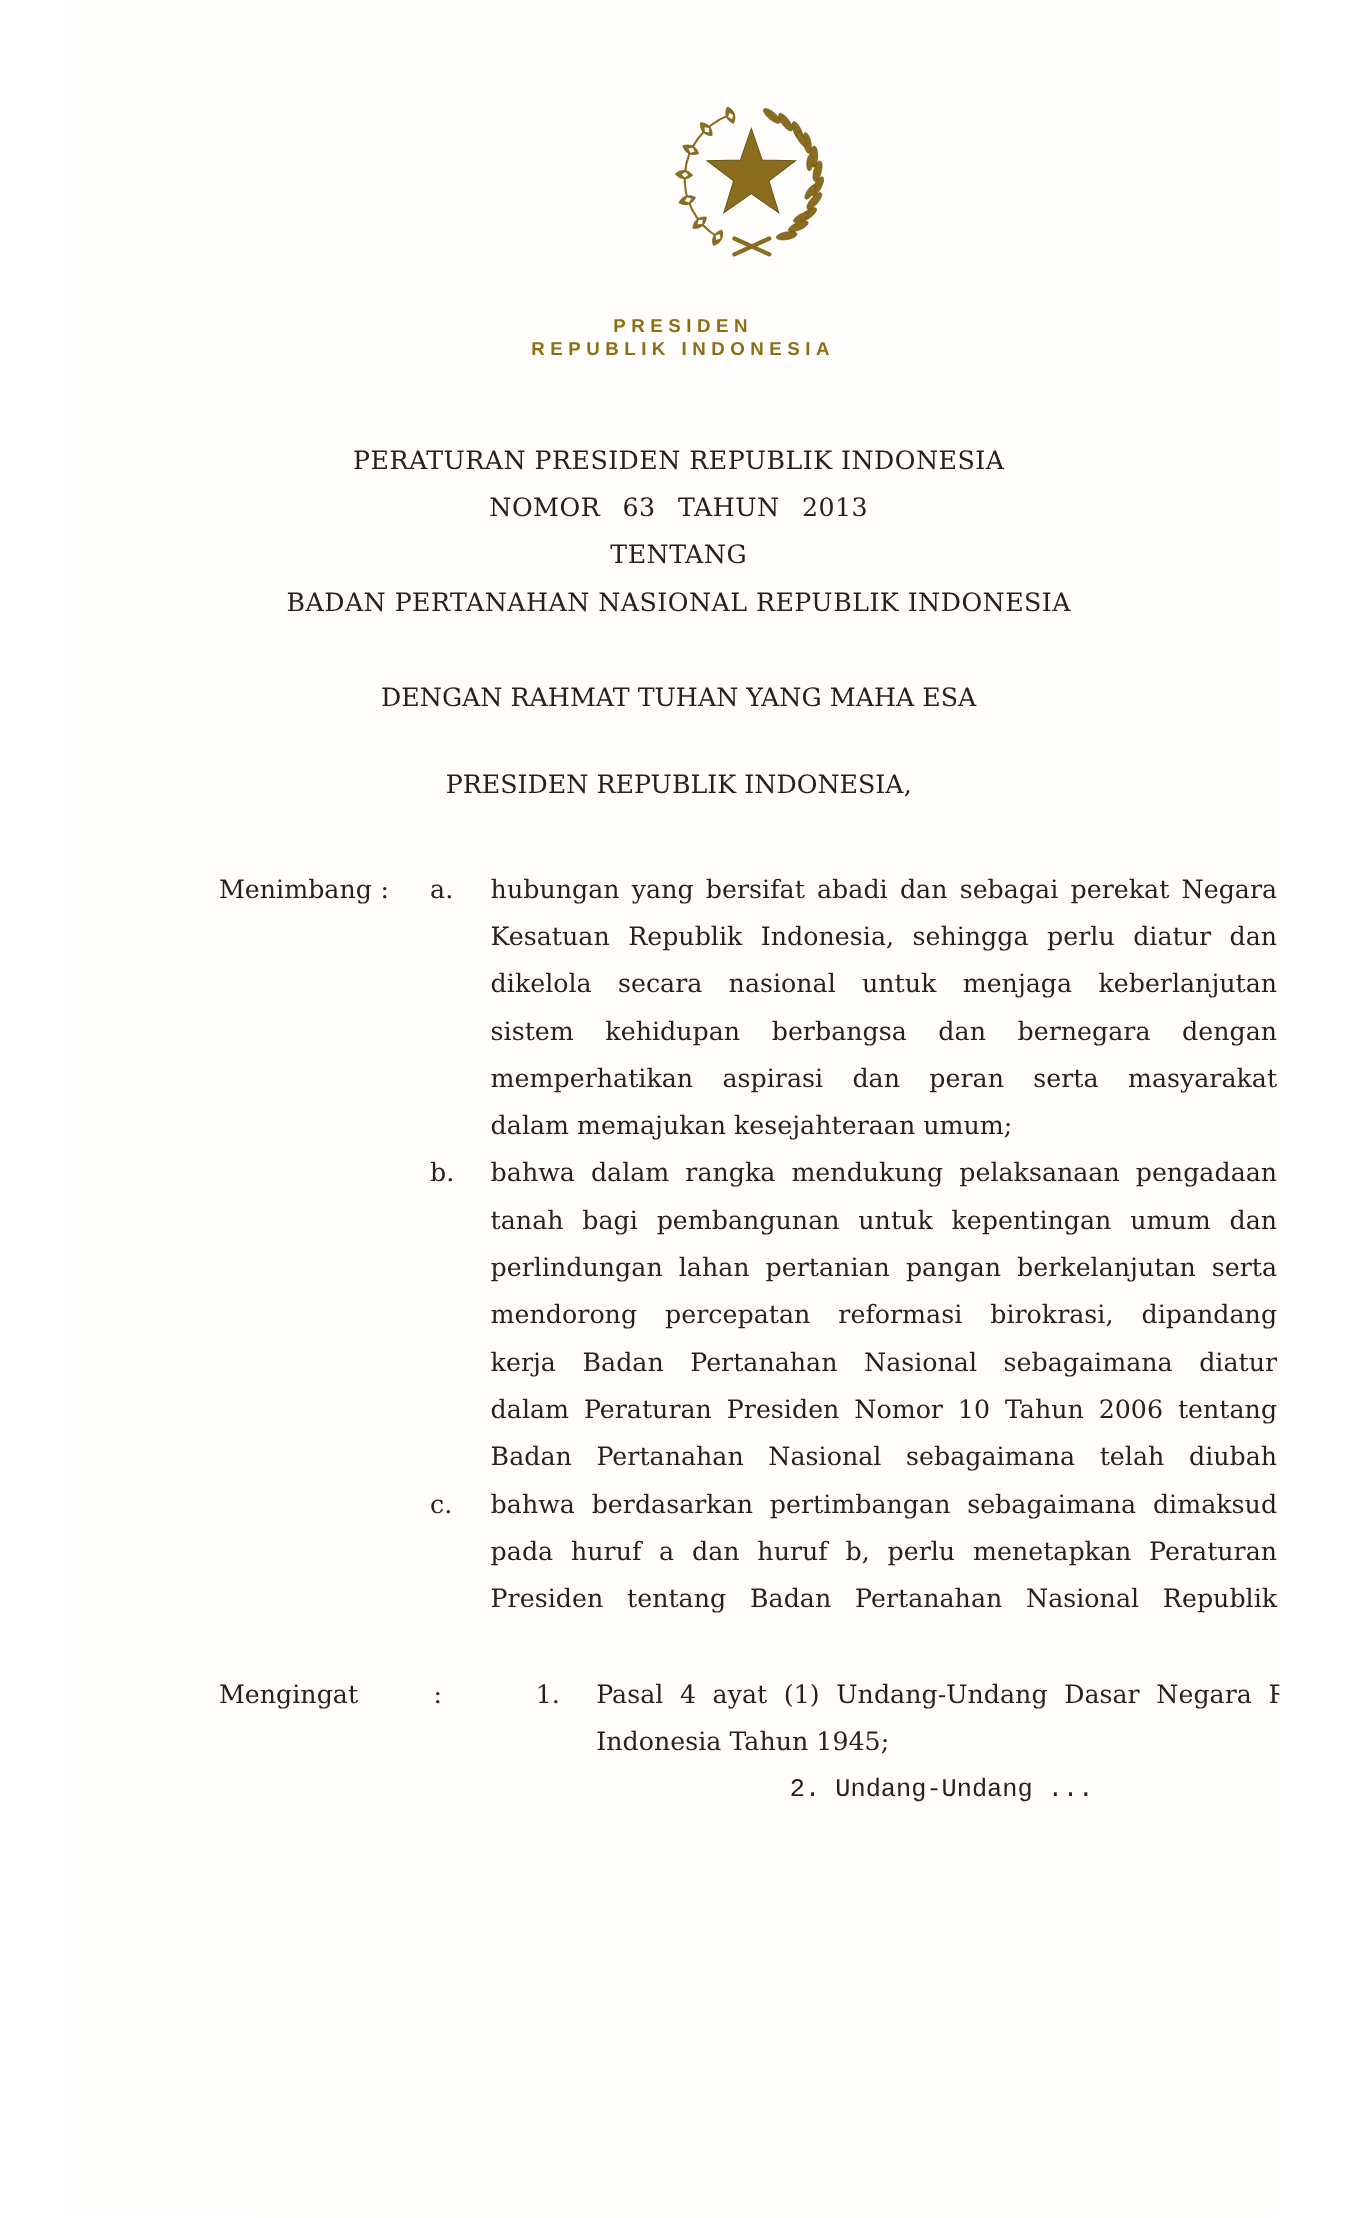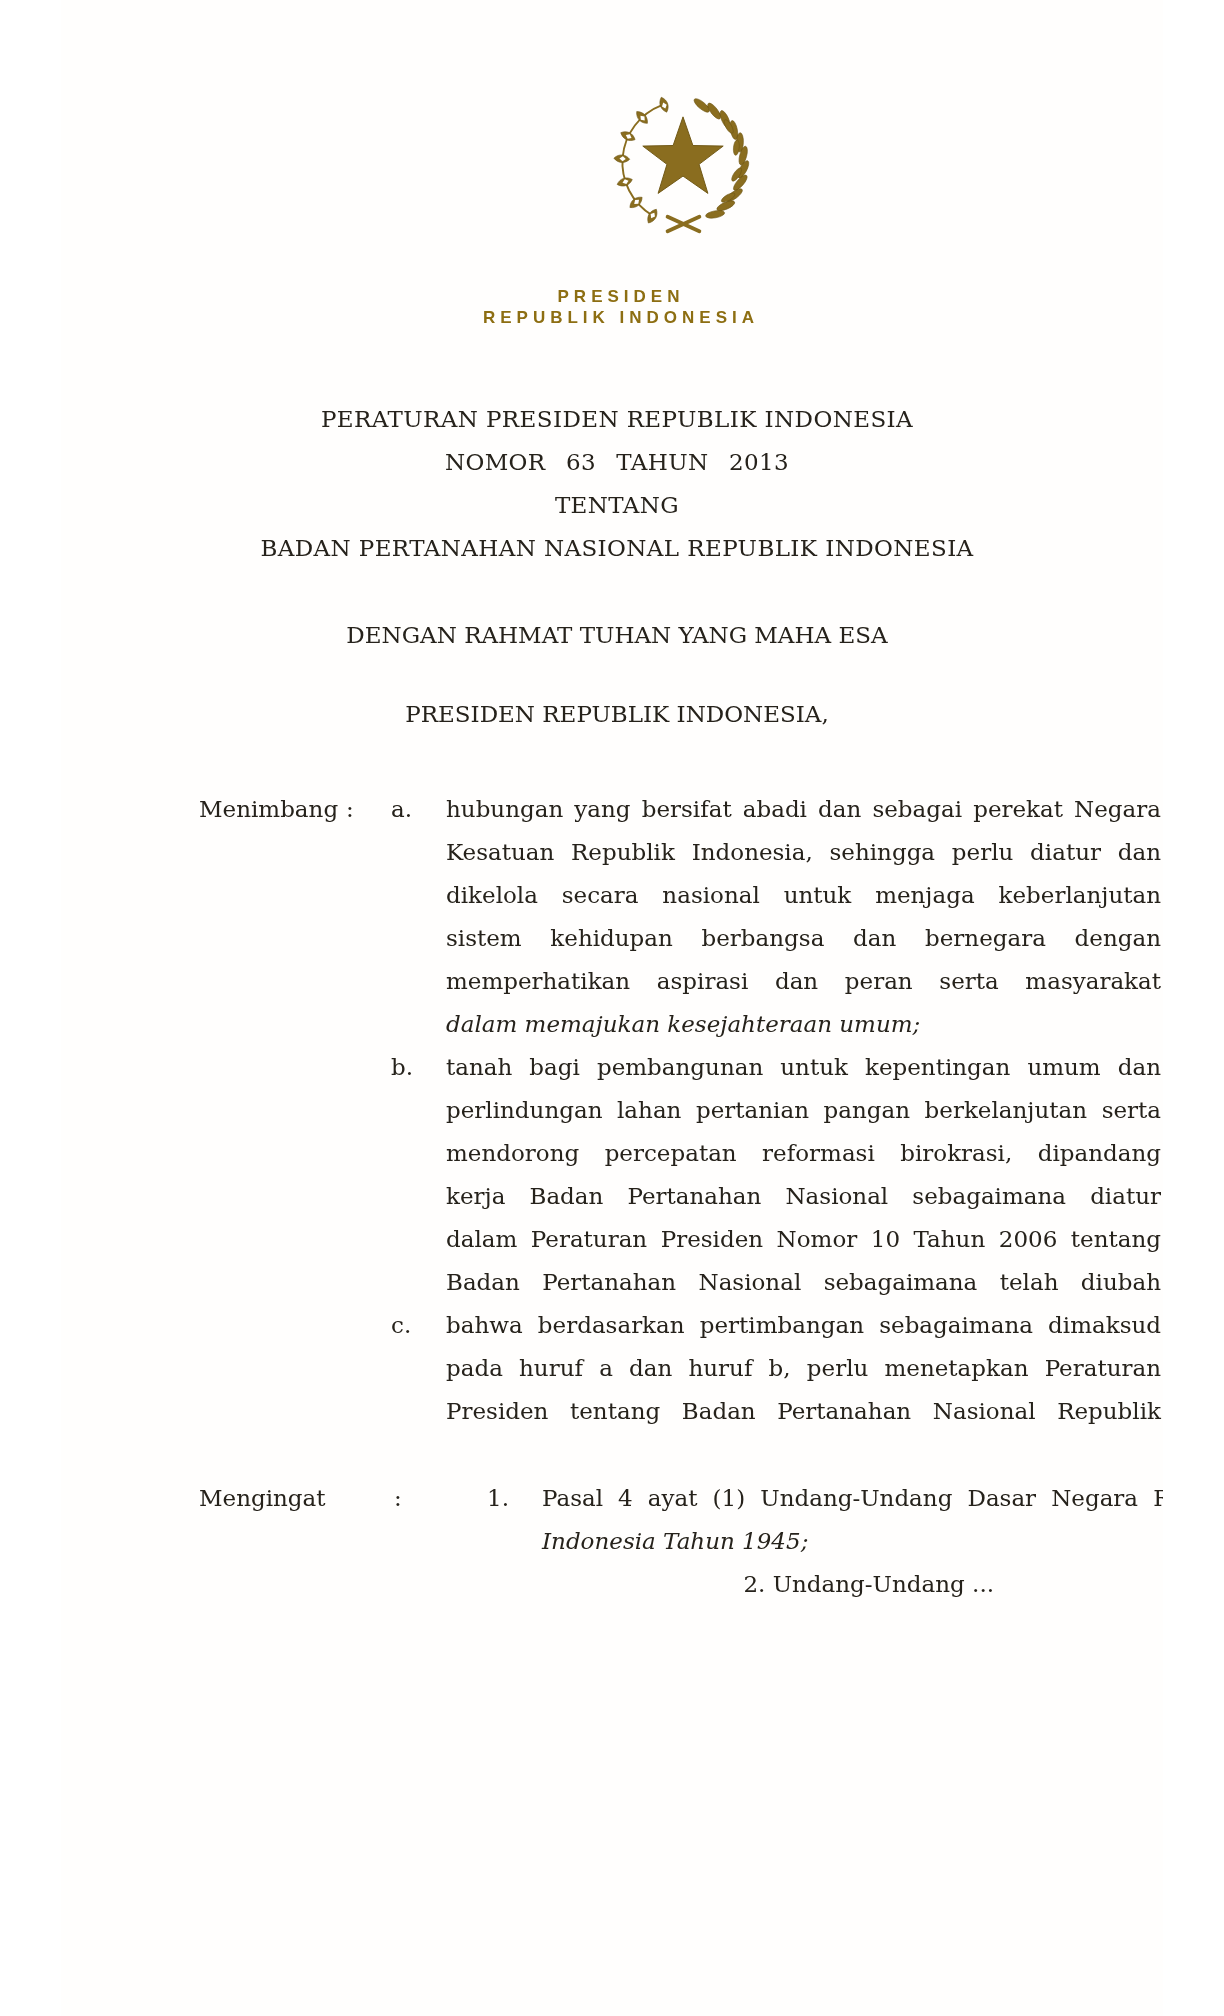--- a/index.html
+++ b/index.html
@@ -75,28 +75,29 @@
   .prow.menimbang { margin-top: 52px; }
   .prow.mengingat { margin-top: 44px; gap: 48px; }
   .plabel { width: 147px; flex: 0 0 147px; }
   .pcolon { width: 45px;  flex: 0 0 45px; }
   .pitems { flex: 1 1 auto; }
   .item-row { display: flex; align-items: flex-start; }
   .pmarker { width: 55px; flex: 0 0 55px; }
   .ptext { width: 715px; flex: 0 0 715px; }
 
   .tline { text-align: justify; text-align-last: justify; }
-  .tline-last { text-align-last: left; font-style: italic; }
+  .tline-last { text-align-last: left; }
 
   
   .catchword {
     text-align: right;
     padding-right: 45px;
     font-size: 23px;
     line-height: 43px;
+    font-family: Liberation Mono, monospace;
   }
 </style>
 </head>
 <body>
 
 <div class="page">
 
   <div class="emblem-wrap">
     <svg viewBox="0 0 160 156" xmlns="http://www.w3.org/2000/svg">
       <g fill="none" stroke="#8a6d1f" stroke-width="2">
@@ -190,20 +191,21 @@
               <div class="tline">Kesatuan Republik Indonesia, sehingga perlu diatur dan</div>
               <div class="tline">dikelola secara nasional untuk menjaga keberlanjutan</div>
               <div class="tline">sistem kehidupan berbangsa dan bernegara dengan</div>
               <div class="tline">memperhatikan aspirasi dan peran serta masyarakat</div>
               <div class="tline tline-last">dalam memajukan kesejahteraan umum;</div>
             </div>
         </div>
         <div class="item-row">
           <div class="pmarker">b.</div>
           <div class="ptext">
+              <div class="tline">bahwa dalam rangka mendukung pelaksanaan pengadaan</div>
               <div class="tline">tanah bagi pembangunan untuk kepentingan umum dan</div>
               <div class="tline">perlindungan lahan pertanian pangan berkelanjutan serta</div>
               <div class="tline">mendorong percepatan reformasi birokrasi, dipandang</div>
               <div class="tline">kerja Badan Pertanahan Nasional sebagaimana diatur</div>
               <div class="tline">dalam Peraturan Presiden Nomor 10 Tahun 2006 tentang</div>
               <div class="tline">Badan Pertanahan Nasional sebagaimana telah diubah</div>
             </div>
         </div>
         <div class="item-row">
           <div class="pmarker">c.</div>

